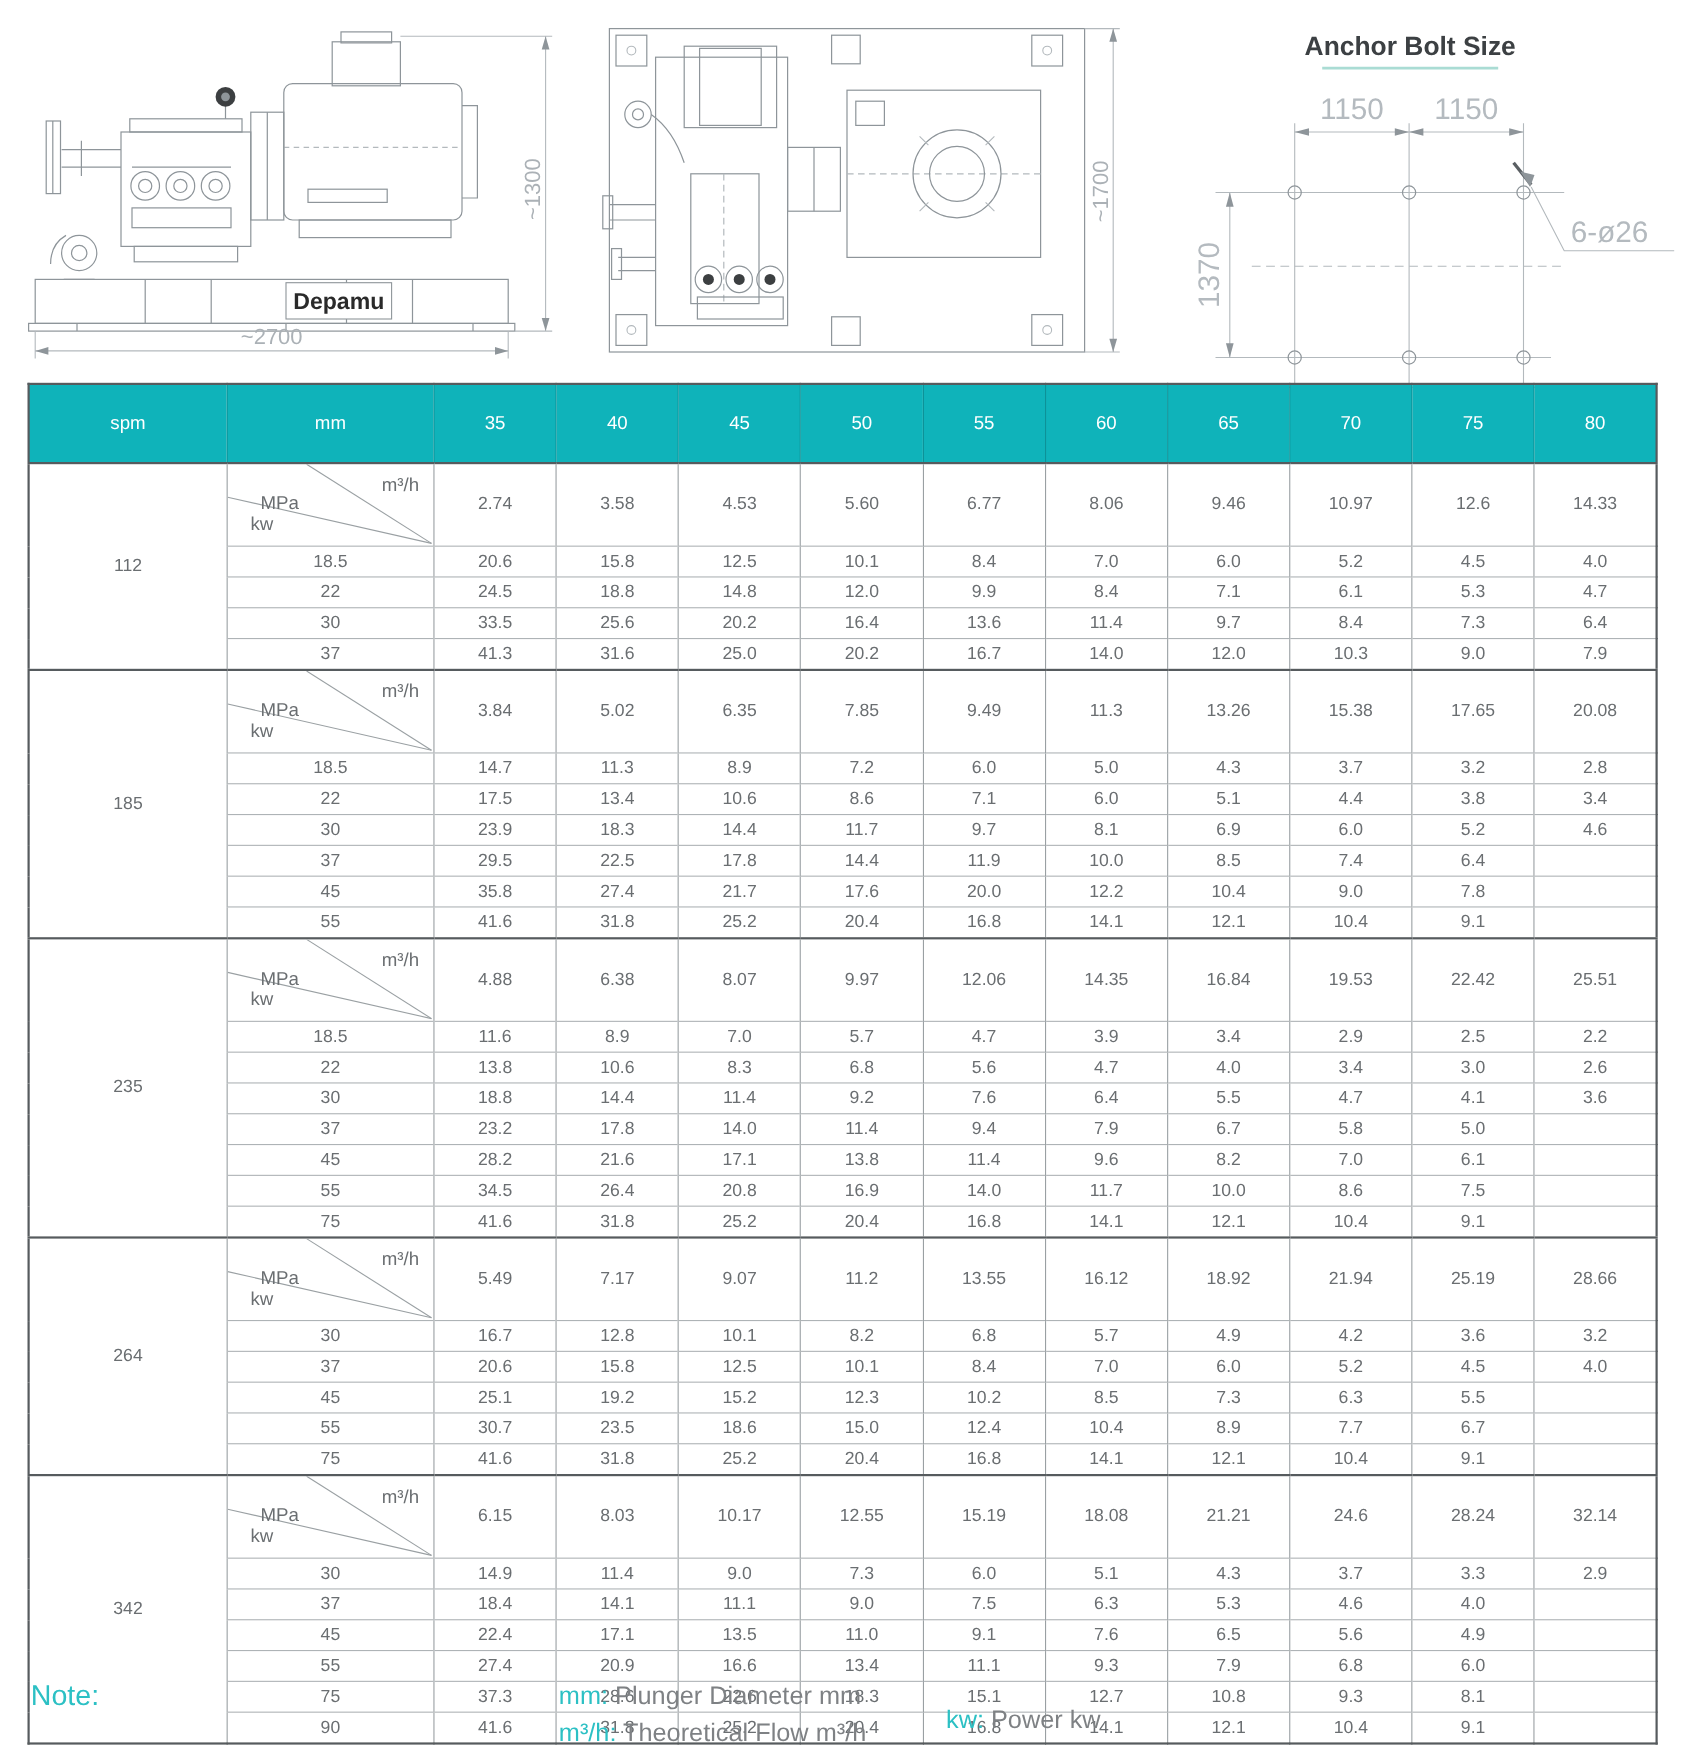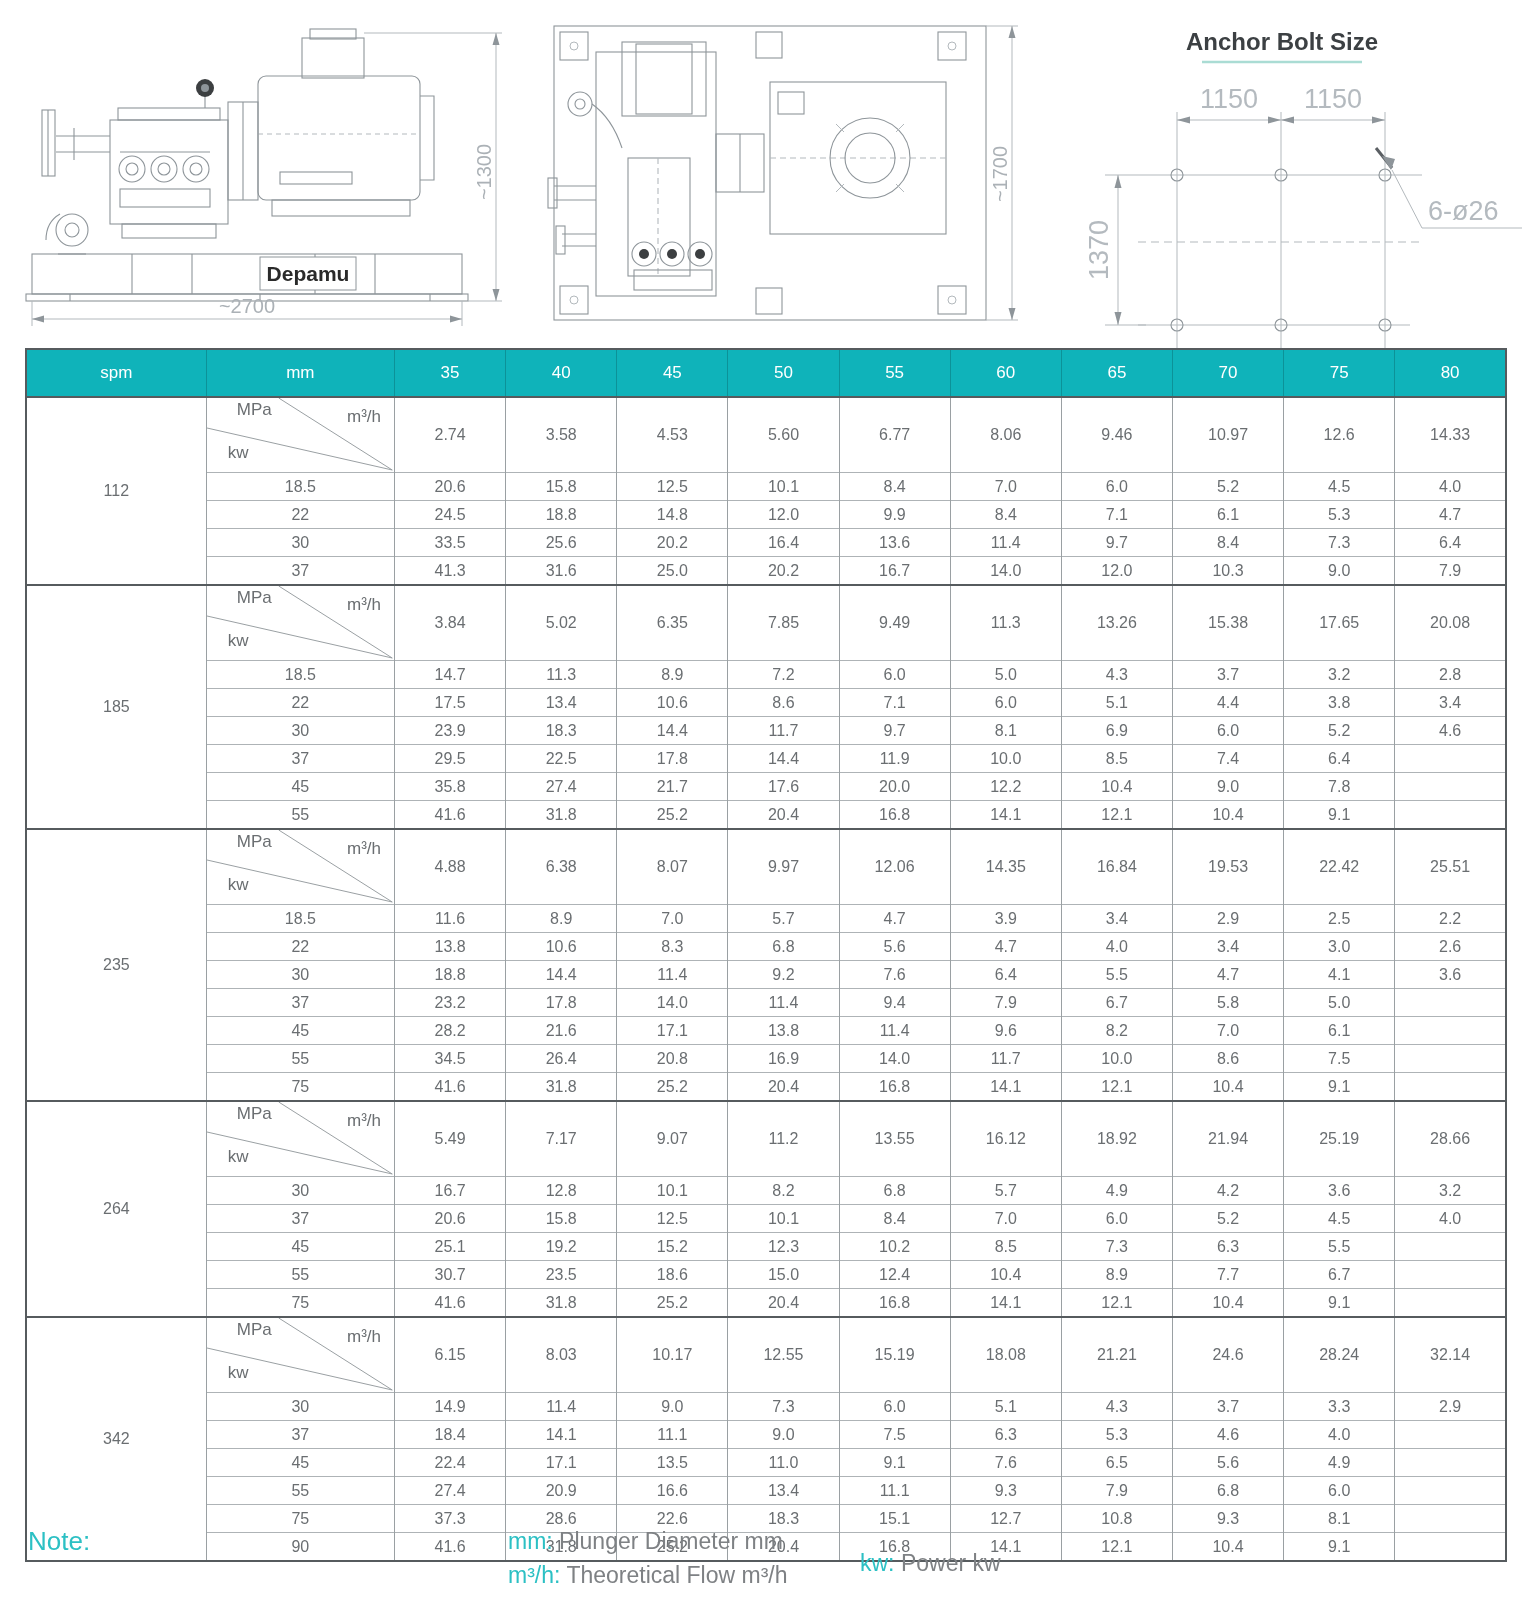--- a/index.html
+++ b/index.html
@@ -17,35 +17,35 @@
   .dimtxt-big{fill:#b4babf;font-size:27px;}
   .arr{fill:#8e959a;stroke:none;}
   
   table.spec{
     position:absolute;left:25px;top:348px;width:1482px;
     border-collapse:collapse;table-layout:fixed;
     border:2px solid #565b5e;
   }
   table.spec th{
     background:#0fb3ba;color:#ffffff;font-weight:400;font-size:17px;height:38px;
-    border-left:1px solid rgba(0,0,0,.18);border-bottom:2px solid #565b5e;padding:4px;
+    border-left:1px solid rgba(0,0,0,.18);border-bottom:2px solid #565b5e;padding:16px;
   }
   table.spec td{
     text-align:center;vertical-align:middle;color:#6a6e71;font-size:16px;
     border-left:1px solid #9aa0a3;padding:0;
   }
   table.spec tr.flow-row td{border-top:2px solid #565b5e;}
   table.spec tr.kw-row td{border-top:1px solid #aeb3b6;height:27px;}
   td.flow-val{height:74px;font-size:16.5px;}
   td.spm-cell{font-size:17px;color:#66696c;border-top:2px solid #565b5e;}
   td.corner-cell{position:relative;padding:0;}
   .cnr{position:absolute;left:0;top:0;width:100%;height:100%;}
   .cnr line{stroke:#9aa0a3;stroke-width:1;}
   td.corner-cell span{position:absolute;font-size:17px;color:#6a6e71;}
-  .c-mpa{left:30px;top:2px;}
+  .c-mpa{left:30px;top:26px;}
   .c-flow{right:13px;top:9px;}
   .c-kw{left:21px;bottom:9px;}
   
   .note{
     position:absolute;left:28px;top:1524px;width:1180px;
     display:grid;grid-template-columns:112px 368px 352px auto;
     grid-auto-rows:34px;align-items:center;
   }
   .note-label{grid-row:1;grid-column:1;color:#2cc0c4;font-size:26px;}
   .note-item{white-space:nowrap;font-size:23px;}

